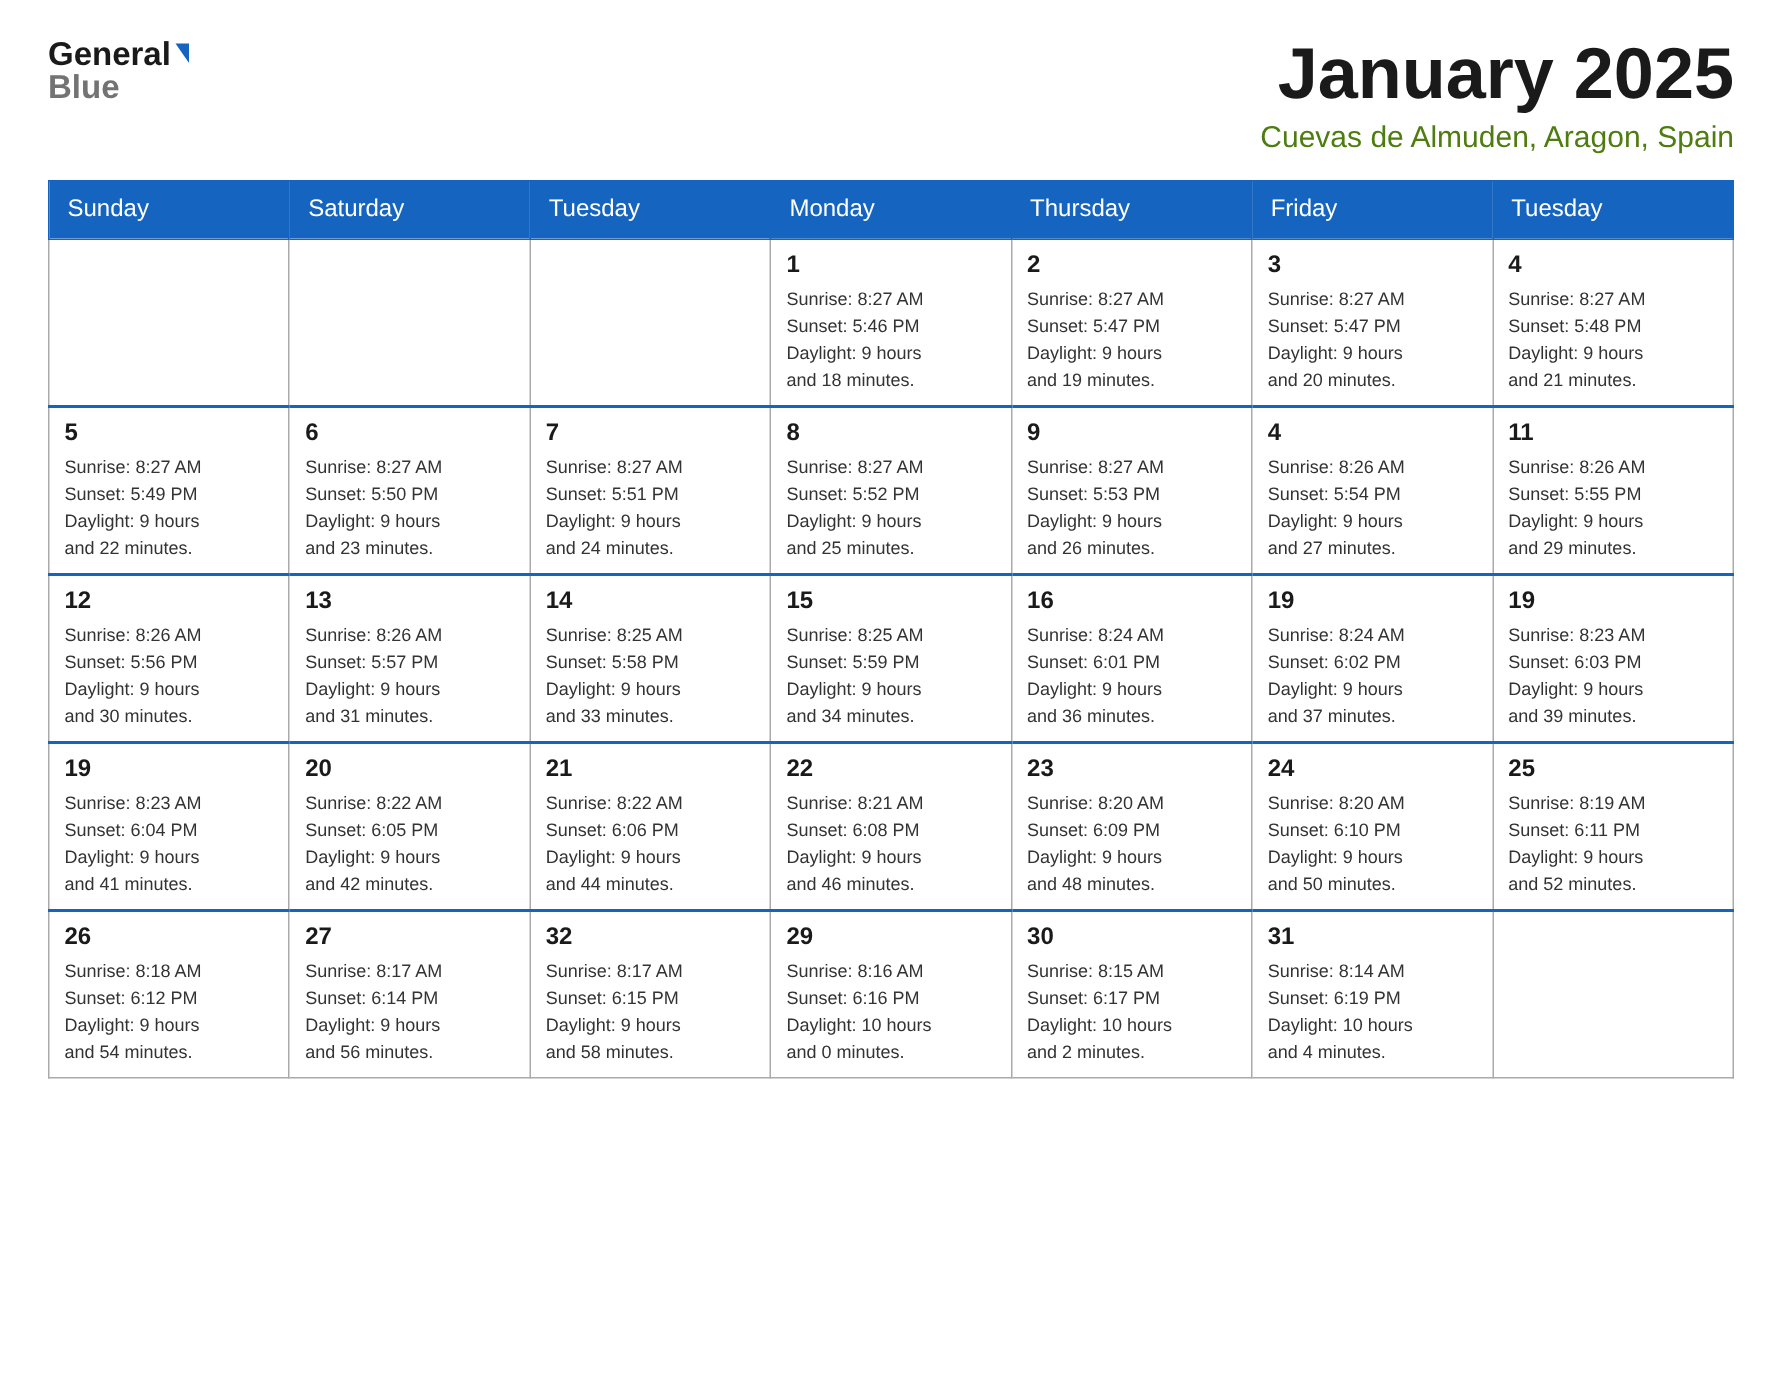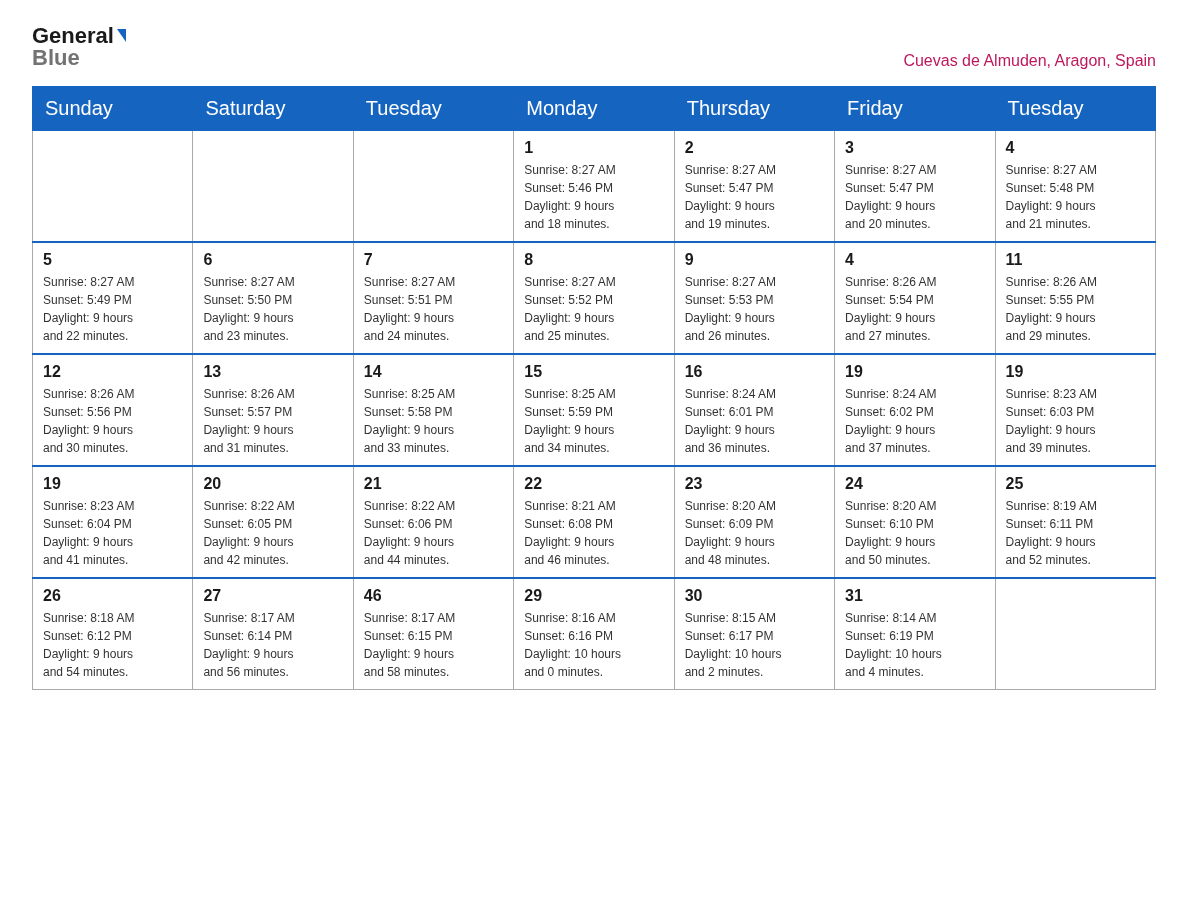--- a/index.html
+++ b/index.html
@@ -6,21 +6,21 @@
     body {
       font-family: Arial, sans-serif;
       background: #fff;
       padding: 24px 32px;
       width: 1188px;
       min-height: 918px;
     }
     .header-row {
       display: flex;
       justify-content: space-between;
-      align-items: flex-end;
+      align-items: flex-start;
       margin-bottom: 8px;
     }
     .logo {
       display: flex;
       flex-direction: column;
       align-items: flex-start;
     }
     .logo-text {
       font-size: 22px;
       font-weight: bold;
@@ -30,33 +30,33 @@
     .title-section {
       text-align: right;
     }
     .calendar-title {
       font-size: 48px;
       font-weight: bold;
       color: #1a1a1a;
       line-height: 1.1;
     }
     .calendar-subtitle {
-      font-size: 16px;
-      color: #be185d;
-      margin-top: 16px;
+      font-size: 20px;
+      color: #4d7c0f;
+      margin-top: 4px;
     }
     .calendar-table {
       width: 100%;
       border-collapse: collapse;
       margin-top: 16px;
     }
     .calendar-table th {
       background-color: #1565c0;
       color: #fff;
-      font-size: 20px;
+      font-size: 16px;
       font-weight: normal;
       padding: 10px 12px;
       text-align: left;
       border: 1px solid #1565c0;
     }
     .calendar-table td {
       border: 1px solid #aaa;
       vertical-align: top;
       padding: 8px 10px;
       width: calc(100% / 7);
@@ -88,20 +88,21 @@
 
 <div class="header-row">
   <div class="logo">
     <div style="display:flex; align-items:center; gap:2px;">
       <span class="logo-text">General</span>
       <span style="display:inline-block; width:0; height:0; border-left:9px solid transparent; border-right:0px solid transparent; border-top:13px solid #1565c0; margin-left:1px; margin-bottom:2px;"></span>
     </div>
     <span class="logo-text blue" style="color:#737373; margin-top:-2px;">Blue</span>
   </div>
   <div class="title-section">
+    <div class="calendar-title">January 2025</div>
     <div class="calendar-subtitle">Cuevas de Almuden, Aragon, Spain</div>
   </div>
 </div>
 
 <table class="calendar-table">
   <thead>
     <tr>
     <th>Sunday</th>
         <th>Saturday</th>
         <th>Tuesday</th>
@@ -226,21 +227,21 @@
       <tr class="row-divider">
         <td>
           <span class="day-num">26</span>
           <div class="day-info">Sunrise: 8:18 AM<br>Sunset: 6:12 PM<br>Daylight: 9 hours<br>and 54 minutes.</div>
         </td>
         <td>
           <span class="day-num">27</span>
           <div class="day-info">Sunrise: 8:17 AM<br>Sunset: 6:14 PM<br>Daylight: 9 hours<br>and 56 minutes.</div>
         </td>
         <td>
-          <span class="day-num">46</span>
+          <span class="day-num">32</span>
           <div class="day-info">Sunrise: 8:17 AM<br>Sunset: 6:15 PM<br>Daylight: 9 hours<br>and 58 minutes.</div>
         </td>
         <td>
           <span class="day-num">29</span>
           <div class="day-info">Sunrise: 8:16 AM<br>Sunset: 6:16 PM<br>Daylight: 10 hours<br>and 0 minutes.</div>
         </td>
         <td>
           <span class="day-num">30</span>
           <div class="day-info">Sunrise: 8:15 AM<br>Sunset: 6:17 PM<br>Daylight: 10 hours<br>and 2 minutes.</div>
         </td>

